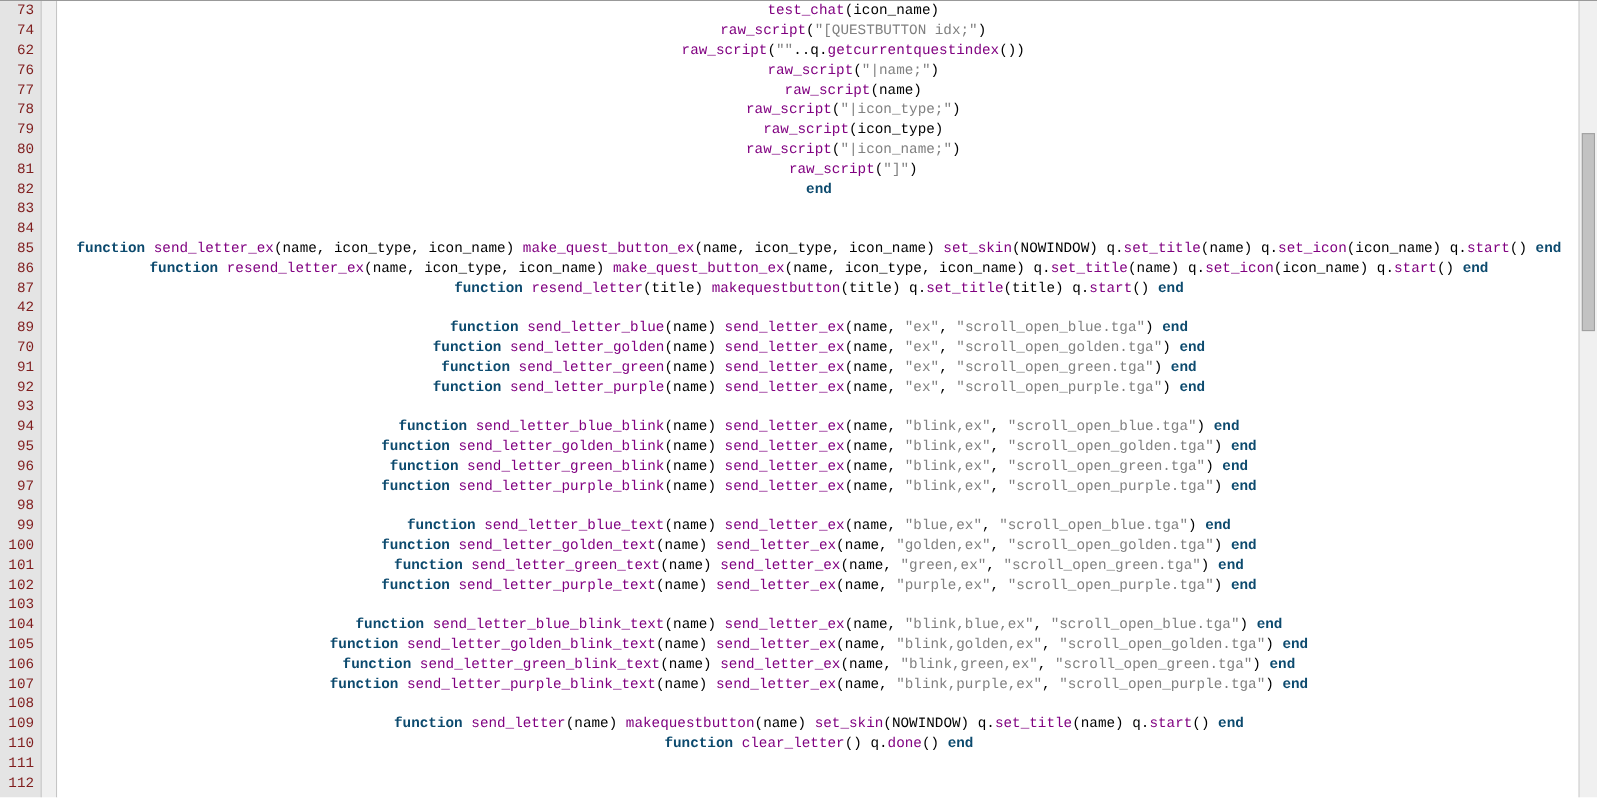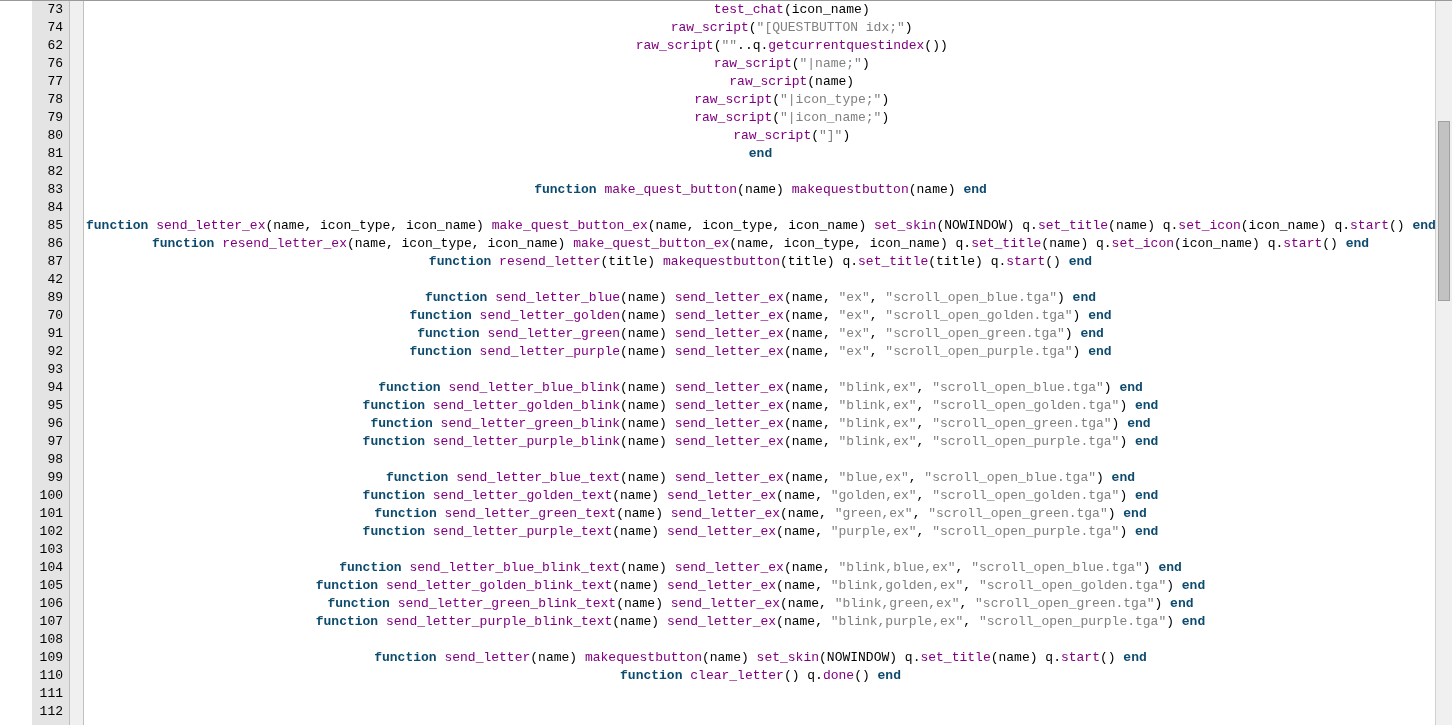--- a/index.html
+++ b/index.html
@@ -13,26 +13,25 @@
 .editor {
   display: flex;
   height: 725px;
   width: 1452px;
   border-top: 1px solid #999;
 }
 .gutter {
   width: 38px;
   min-width: 38px;
   background: #e4e4e4;
-  color: #000000;
+  color: #7f1d1d;
   text-align: right;
   padding-right: 6px;
   border-right: 1px solid #c0c0c0;
   user-select: none;
-  margin-left: 32px;
 }
 .gutter .ln { height: 18px; line-height: 18px; }
 .margin {
   width: 14px;
   min-width: 14px;
   background: #f0f0f0;
   border-right: 1px solid #c0c0c0;
 }
 .code {
   flex: 1;
@@ -108,25 +107,25 @@
       <div class="ln">112</div>
     </div>
   <div class="margin"></div>
   <div class="code" id="code">
       <div class="line"><span>        </span><span class="fn">test_chat</span><span class="paren">(</span><span class="id">icon_name</span><span class="paren">)</span></div>
       <div class="line"><span>        </span><span class="fn">raw_script</span><span class="paren">(</span><span class="str">"[QUESTBUTTON idx;"</span><span class="paren">)</span></div>
       <div class="line"><span>        </span><span class="fn">raw_script</span><span class="paren">(</span><span class="str">""</span><span class="id">..q.</span><span class="fn">getcurrentquestindex</span><span class="paren">())</span></div>
       <div class="line"><span>        </span><span class="fn">raw_script</span><span class="paren">(</span><span class="str">"|name;"</span><span class="paren">)</span></div>
       <div class="line"><span>        </span><span class="fn">raw_script</span><span class="paren">(</span><span class="id">name</span><span class="paren">)</span></div>
       <div class="line"><span>        </span><span class="fn">raw_script</span><span class="paren">(</span><span class="str">"|icon_type;"</span><span class="paren">)</span></div>
+      <div class="line"><span>        </span><span class="fn">raw_script</span><span class="paren">(</span><span class="id">icon_type</span><span class="paren">)</span></div>
       <div class="line"><span>        </span><span class="fn">raw_script</span><span class="paren">(</span><span class="str">"|icon_name;"</span><span class="paren">)</span></div>
       <div class="line"><span>        </span><span class="fn">raw_script</span><span class="paren">(</span><span class="str">"]"</span><span class="paren">)</span></div>
       <div class="line"><span class="kw">end</span></div>
       <div class="line">&nbsp;</div>
-      <div class="line"><span class="kw">function</span><span> </span><span class="fn">make_quest_button</span><span class="paren">(</span><span class="id">name</span><span class="paren">) </span><span class="fn">makequestbutton</span><span class="paren">(</span><span class="id">name</span><span class="paren">) </span><span class="kw">end</span></div>
       <div class="line">&nbsp;</div>
       <div class="line"><span class="kw">function</span><span> </span><span class="fn">send_letter_ex</span><span class="paren">(</span><span class="id">name, icon_type, icon_name</span><span class="paren">) </span><span class="fn">make_quest_button_ex</span><span class="paren">(</span><span class="id">name, icon_type, icon_name</span><span class="paren">) </span><span class="fn">set_skin</span><span class="paren">(</span><span class="id">NOWINDOW</span><span class="paren">) </span><span class="id">q.</span><span class="fn">set_title</span><span class="paren">(</span><span class="id">name</span><span class="paren">) </span><span class="id">q.</span><span class="fn">set_icon</span><span class="paren">(</span><span class="id">icon_name</span><span class="paren">) </span><span class="id">q.</span><span class="fn">start</span><span class="paren">() </span><span class="kw">end</span></div>
       <div class="line"><span class="kw">function</span><span> </span><span class="fn">resend_letter_ex</span><span class="paren">(</span><span class="id">name, icon_type, icon_name</span><span class="paren">) </span><span class="fn">make_quest_button_ex</span><span class="paren">(</span><span class="id">name, icon_type, icon_name</span><span class="paren">) </span><span class="id">q.</span><span class="fn">set_title</span><span class="paren">(</span><span class="id">name</span><span class="paren">) </span><span class="id">q.</span><span class="fn">set_icon</span><span class="paren">(</span><span class="id">icon_name</span><span class="paren">) </span><span class="id">q.</span><span class="fn">start</span><span class="paren">() </span><span class="kw">end</span></div>
       <div class="line"><span class="kw">function</span><span> </span><span class="fn">resend_letter</span><span class="paren">(</span><span class="id">title</span><span class="paren">) </span><span class="fn">makequestbutton</span><span class="paren">(</span><span class="id">title</span><span class="paren">) </span><span class="id">q.</span><span class="fn">set_title</span><span class="paren">(</span><span class="id">title</span><span class="paren">) </span><span class="id">q.</span><span class="fn">start</span><span class="paren">() </span><span class="kw">end</span></div>
       <div class="line">&nbsp;</div>
       <div class="line"><span class="kw">function</span><span> </span><span class="fn">send_letter_blue</span><span class="paren">(</span><span class="id">name</span><span class="paren">) </span><span class="fn">send_letter_ex</span><span class="paren">(</span><span class="id">name, </span><span class="str">"ex"</span><span class="id">, </span><span class="str">"scroll_open_blue.tga"</span><span class="paren">) </span><span class="kw">end</span></div>
       <div class="line"><span class="kw">function</span><span> </span><span class="fn">send_letter_golden</span><span class="paren">(</span><span class="id">name</span><span class="paren">) </span><span class="fn">send_letter_ex</span><span class="paren">(</span><span class="id">name, </span><span class="str">"ex"</span><span class="id">, </span><span class="str">"scroll_open_golden.tga"</span><span class="paren">) </span><span class="kw">end</span></div>
       <div class="line"><span class="kw">function</span><span> </span><span class="fn">send_letter_green</span><span class="paren">(</span><span class="id">name</span><span class="paren">) </span><span class="fn">send_letter_ex</span><span class="paren">(</span><span class="id">name, </span><span class="str">"ex"</span><span class="id">, </span><span class="str">"scroll_open_green.tga"</span><span class="paren">) </span><span class="kw">end</span></div>
       <div class="line"><span class="kw">function</span><span> </span><span class="fn">send_letter_purple</span><span class="paren">(</span><span class="id">name</span><span class="paren">) </span><span class="fn">send_letter_ex</span><span class="paren">(</span><span class="id">name, </span><span class="str">"ex"</span><span class="id">, </span><span class="str">"scroll_open_purple.tga"</span><span class="paren">) </span><span class="kw">end</span></div>
       <div class="line">&nbsp;</div>

